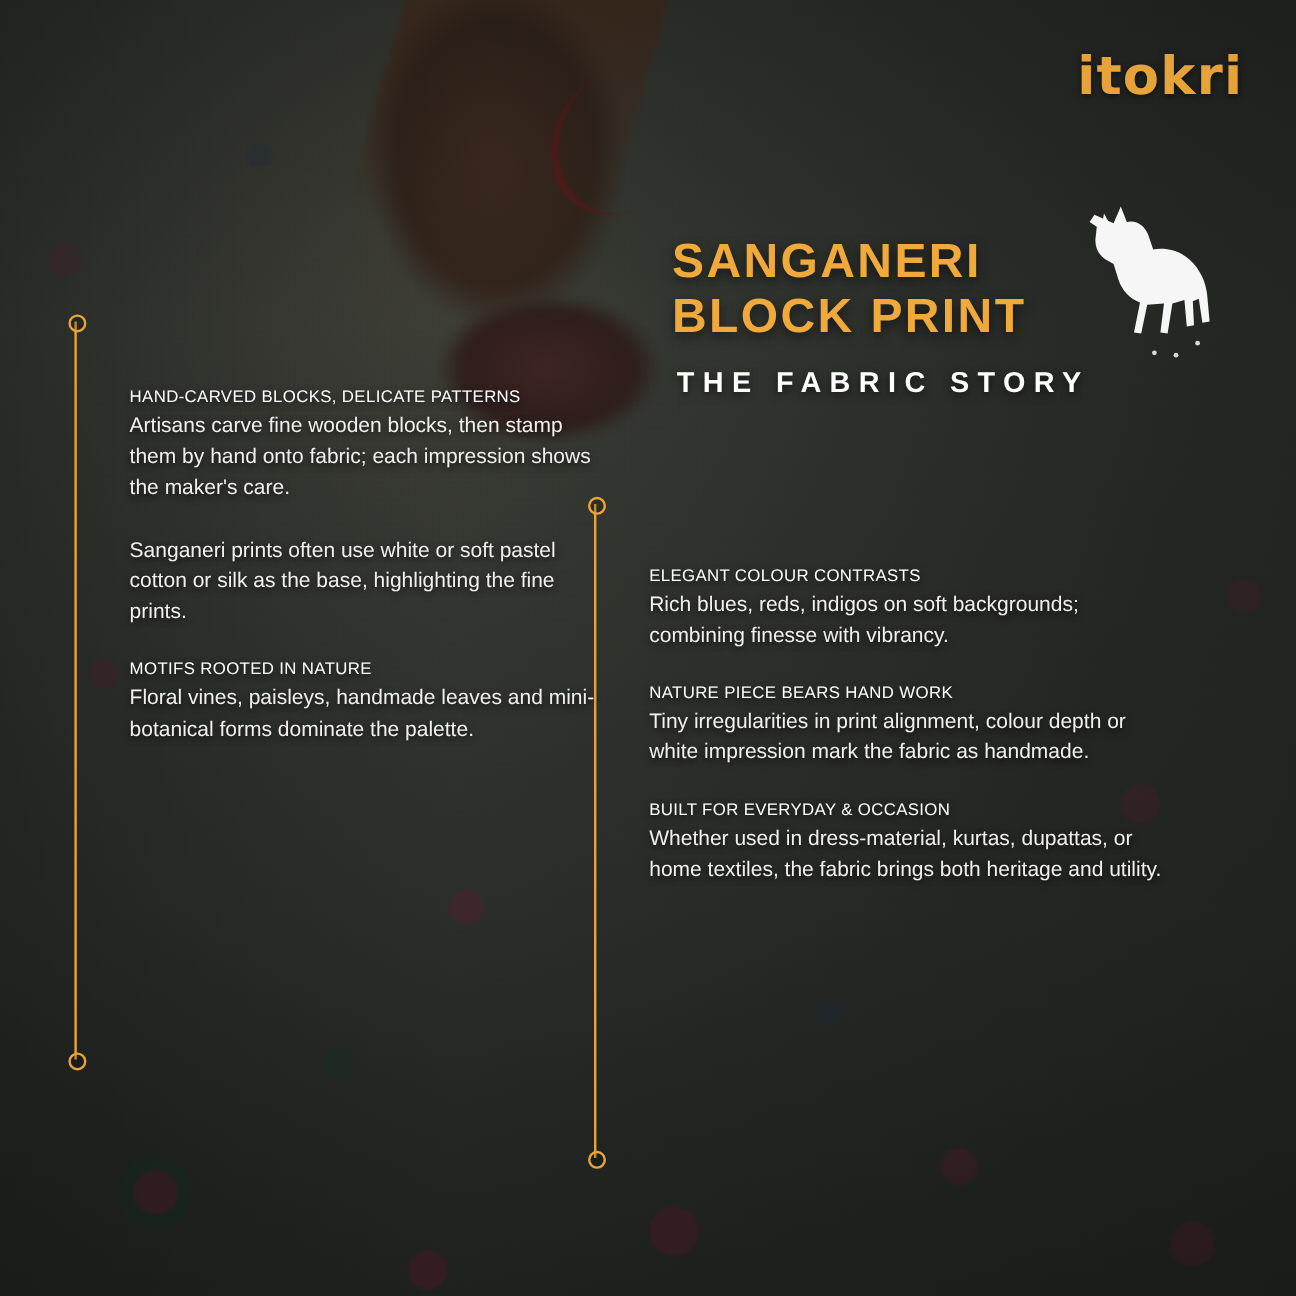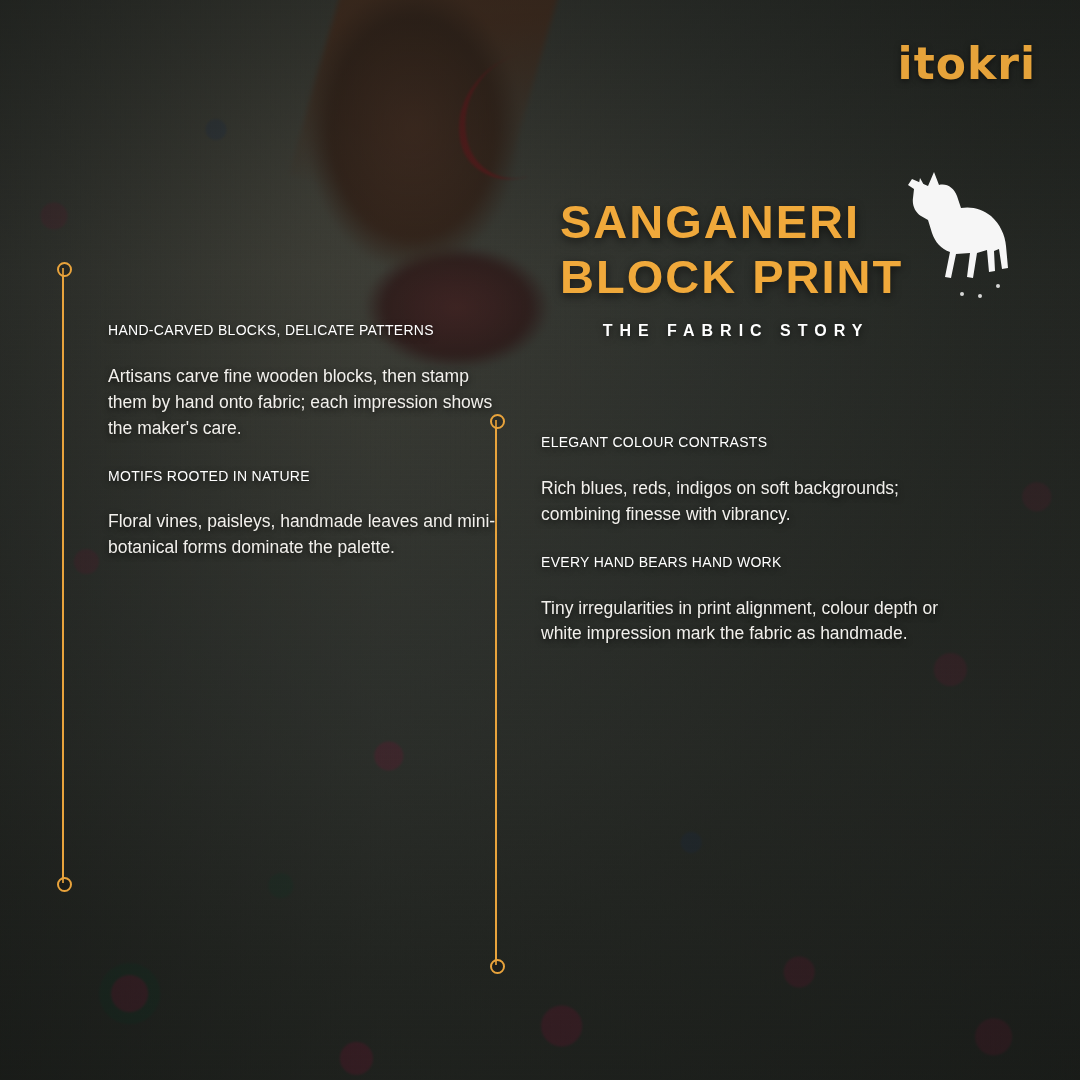--- a/index.html
+++ b/index.html
@@ -109,30 +109,30 @@
 
   
   .title-wrap {
     position: absolute;
     left: 560px;
     top: 195px;
     width: 460px;
   }
   .title-line {
     color: #f0a93b;
-    font-size: 47px;
+    font-size: 40px;
     font-weight: bold;
     letter-spacing: 2px;
     line-height: 1.16;
     text-shadow: 0 3px 10px rgba(0,0,0,0.55);
   }
   .subtitle {
     margin-top: 18px;
     color: #ffffff;
-    font-size: 16px;
+    font-size: 24px;
     font-weight: bold;
     letter-spacing: 7px;
     text-align: center;
     width: 352px;
     text-shadow: 0 2px 7px rgba(0,0,0,0.6);
   }
   .camel {
     position: absolute;
     right: 58px;
     top: 168px;
@@ -161,34 +161,34 @@
   .dot-l-bot { left: 57px; top: 877px; }
   .dot-r-top { left: 490px; top: 414px; }
   .dot-r-bot { left: 490px; top: 959px; }
 
   
   .col {
     position: absolute;
     color: #ffffff;
   }
   .col-left { left: 108px; top: 322px; width: 395px; }
-  .col-right { left: 541px; top: 434px; width: 440px; }
+  .col-right { left: 541px; top: 471px; width: 440px; }
 
   .block { margin-bottom: 26px; }
   .block:last-child { margin-bottom: 0; }
   .b-head {
     font-size: 14px;
     font-weight: normal;
     letter-spacing: 0.3px;
     line-height: 1.28;
     color: #ffffff;
     text-shadow: 0 2px 6px rgba(0,0,0,0.6);
   }
   .b-body {
-    margin-top: 24px;
+    margin-top: 2px;
     font-size: 17.5px;
     line-height: 1.48;
     color: #f2f0ec;
     text-shadow: 0 2px 6px rgba(0,0,0,0.65);
   }
 </style>
 </head>
 <body>
 
 <div class="poster">
@@ -227,31 +227,36 @@
   <div class="rail rail-right"></div>
   <div class="dot dot-r-top"></div>
   <div class="dot dot-r-bot"></div>
 
   <div class="col col-left">
     <div class="block">
       <div class="b-head">HAND-CARVED BLOCKS, DELICATE PATTERNS</div>
       <div class="b-body">Artisans carve fine wooden blocks, then stamp them by hand onto fabric; each impression shows the maker's care.</div>
     </div>
     <div class="block">
+      <div class="b-body">Sanganeri prints often use white or soft pastel cotton or silk as the base, highlighting the fine prints.</div>
     </div>
     <div class="block">
       <div class="b-head">MOTIFS ROOTED IN NATURE</div>
       <div class="b-body">Floral vines, paisleys, handmade leaves and mini-botanical forms dominate the palette.</div>
     </div>
   </div>
 
   <div class="col col-right">
     <div class="block">
       <div class="b-head">ELEGANT COLOUR CONTRASTS</div>
       <div class="b-body">Rich blues, reds, indigos on soft backgrounds; combining finesse with vibrancy.</div>
     </div>
     <div class="block">
-      <div class="b-head">EVERY HAND BEARS HAND WORK</div>
+      <div class="b-head">NATURE PIECE BEARS HAND WORK</div>
       <div class="b-body">Tiny irregularities in print alignment, colour depth or white impression mark the fabric as handmade.</div>
     </div>
+    <div class="block">
+      <div class="b-head">BUILT FOR EVERYDAY &amp; OCCASION</div>
+      <div class="b-body">Whether used in dress-material, kurtas, dupattas, or home textiles, the fabric brings both heritage and utility.</div>
+    </div>
   </div>
 
 </div>
 
 </body></html>

